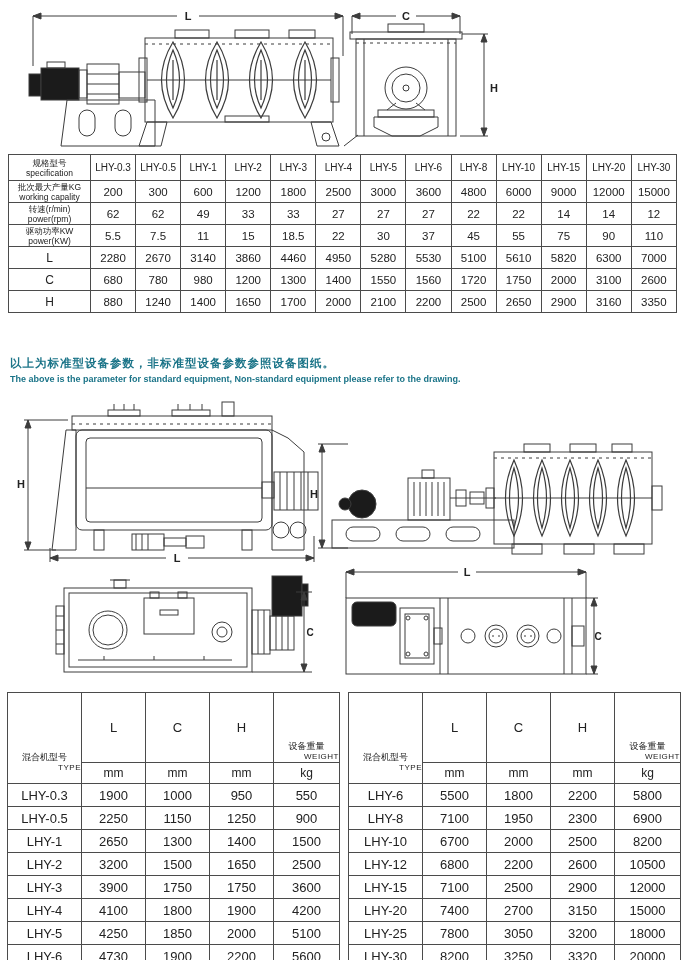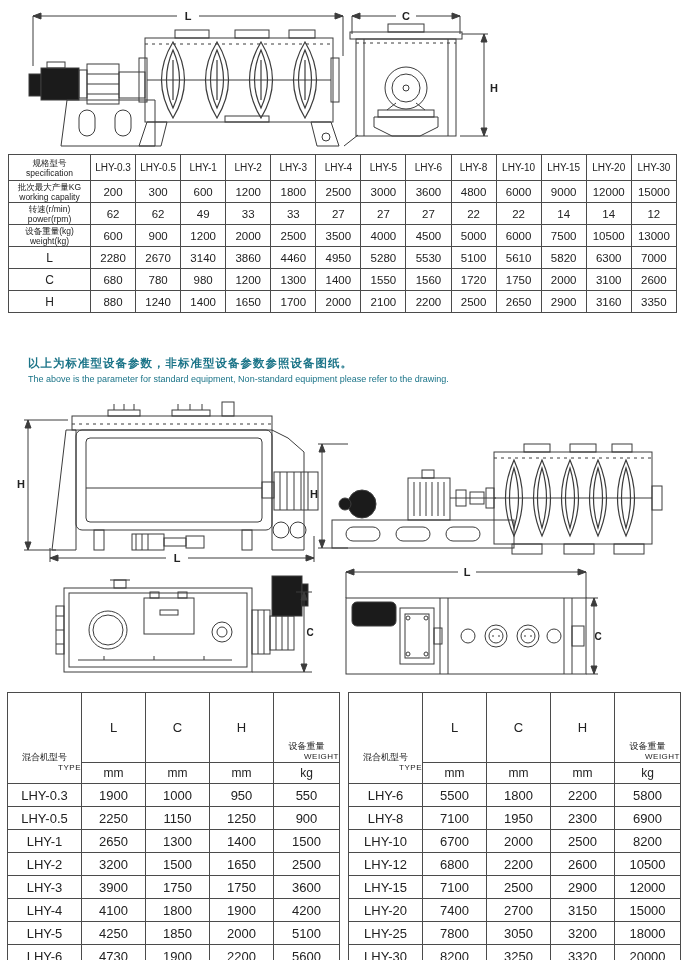--- a/index.html
+++ b/index.html
@@ -14,23 +14,23 @@
   table.spec{border-collapse:collapse;table-layout:fixed;width:669px;}
   table.spec th,table.spec td{border:1px solid #4b4b4b;text-align:center;vertical-align:middle;
         padding:0;font-weight:normal;color:#222;}
   table.spec td{font-size:11.5px;height:21px;}
   table.spec th.model{font-size:10px;height:25px;}
   table.spec th.lbl .cn{font-size:8.5px;line-height:10px;}
   table.spec th.lbl .en{font-size:8.5px;line-height:10px;}
   table.spec th.lbl .dimlbl{font-size:12px;}
 
   
-  #note{left:28px;top:356px;color:#1b7488;}
+  #note{left:10px;top:356px;color:#1b7488;}
   #note .note-cn{font-size:11.5px;font-weight:bold;letter-spacing:1px;}
-  #note .note-en{font-size:9px;font-weight:normal;margin-top:3px;}
+  #note .note-en{font-size:9px;font-weight:bold;margin-top:3px;}
 
   
   .dim-wrap{top:692px;}
   #dim-left{left:7px;}
   #dim-right{left:348px;}
   table.dimtbl{border-collapse:collapse;table-layout:fixed;width:332px;}
   table.dimtbl th,table.dimtbl td{border:1px solid #4b4b4b;text-align:center;vertical-align:middle;
         padding:0;font-weight:normal;color:#222;}
   table.dimtbl td{font-size:13px;height:22px;}
   table.dimtbl th.model{font-size:13px;height:22px;}
@@ -212,36 +212,36 @@
             <td>27</td>
             <td>27</td>
             <td>22</td>
             <td>22</td>
             <td>14</td>
             <td>14</td>
             <td>12</td>
           </tr>
           <tr>
             <th class="lbl">
-              <div class="cn">设备重量(kg)</div>
-              <div class="en">weight(kg)</div>
-            </th>
-            <td>600</td>
-            <td>900</td>
-            <td>1200</td>
-            <td>2000</td>
-            <td>2500</td>
-            <td>3500</td>
-            <td>4000</td>
-            <td>4500</td>
-            <td>5000</td>
-            <td>6000</td>
-            <td>7500</td>
-            <td>10500</td>
-            <td>13000</td>
+              <div class="cn">驱动功率KW</div>
+              <div class="en">power(KW)</div>
+            </th>
+            <td>5.5</td>
+            <td>7.5</td>
+            <td>11</td>
+            <td>15</td>
+            <td>18.5</td>
+            <td>22</td>
+            <td>30</td>
+            <td>37</td>
+            <td>45</td>
+            <td>55</td>
+            <td>75</td>
+            <td>90</td>
+            <td>110</td>
           </tr>
           <tr>
             <th class="lbl">
               <div class="dimlbl">L</div>
             </th>
             <td>2280</td>
             <td>2670</td>
             <td>3140</td>
             <td>3860</td>
             <td>4460</td>

